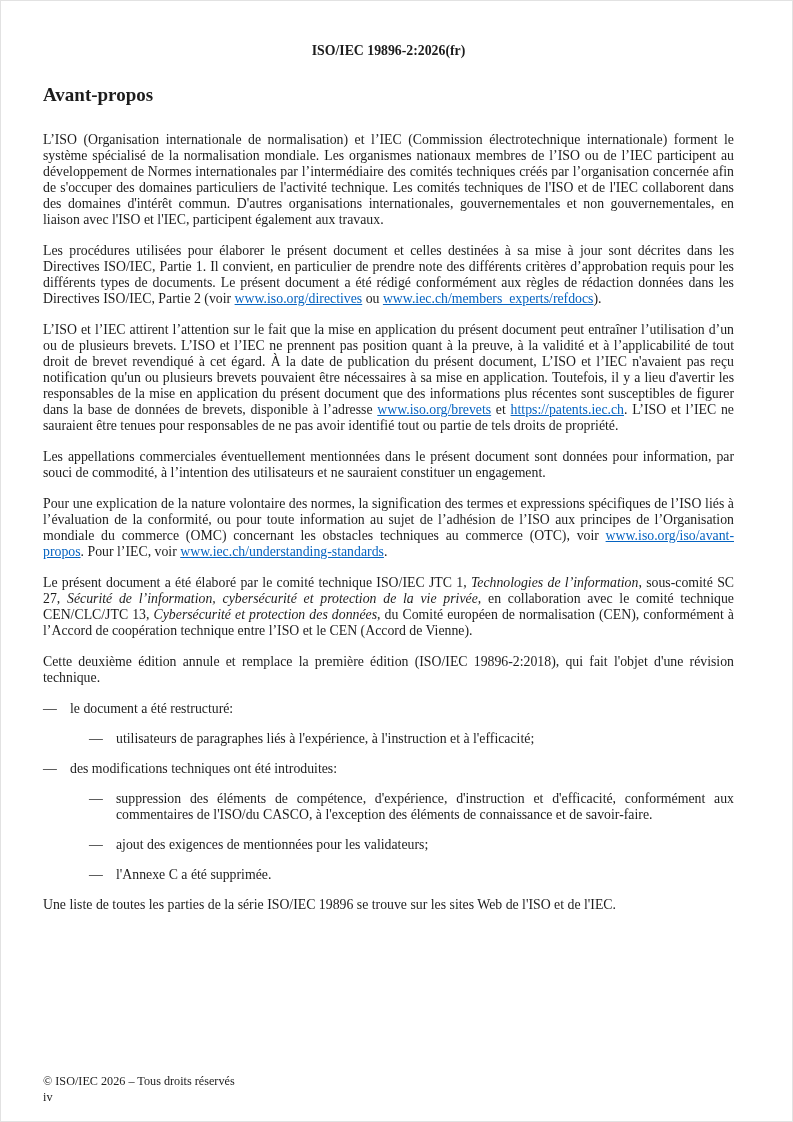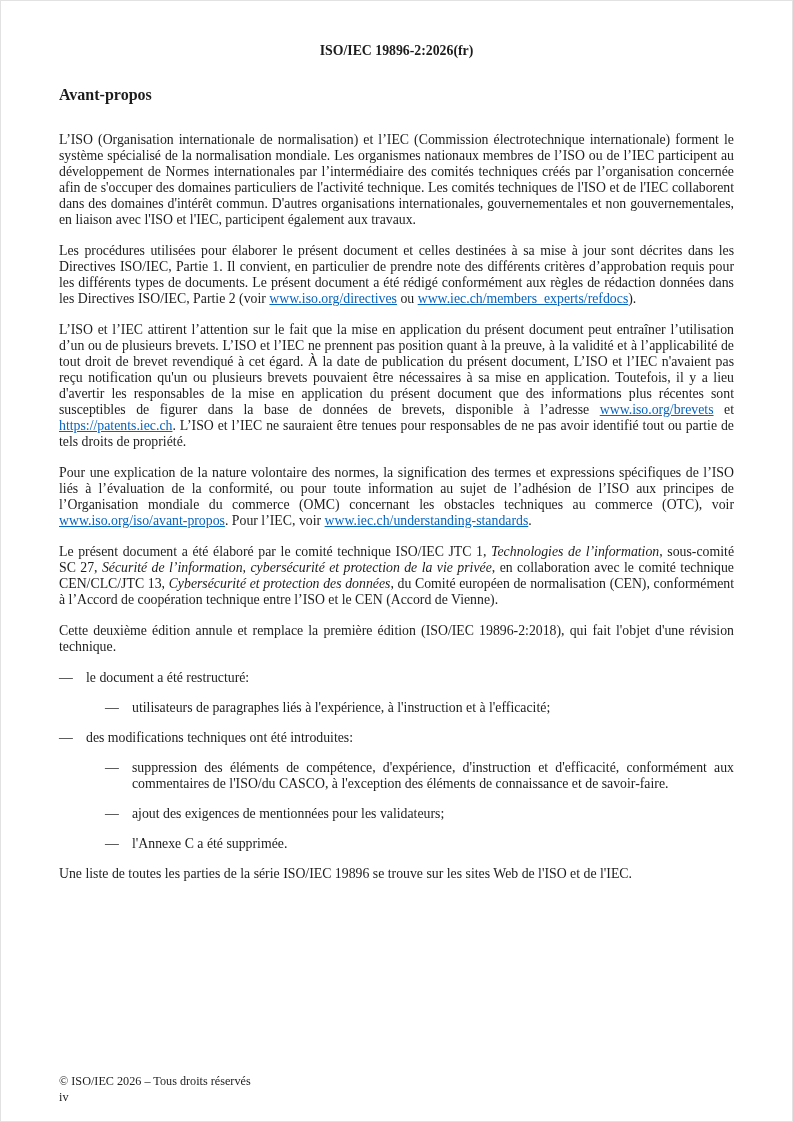--- a/index.html
+++ b/index.html
@@ -5,37 +5,37 @@
 <style>
   * { margin: 0; padding: 0; box-sizing: border-box; }
   html, body { background: #ffffff; }
   body { width: 793px; font-family: "Liberation Serif", "DejaVu Serif", serif; }
 
   .page {
     width: 793px;
     height: 1122px;
     background: #ffffff;
     border: 1px solid #e2e2e2;
-    padding: 42px 58px 14px 58px;
+    padding: 42px 58px 14px 42px;
     display: flex;
     flex-direction: column;
     color: var(--text-color, #1c1c1c);
     font-size: 13.8px;
     line-height: 16px;
   }
 
   .page-header {
     text-align: center;
     font-weight: bold;
     font-size: 13.8px;
     margin-bottom: 24px;
   }
 
   .doc-title {
-    font-size: 16px;
+    font-size: 19px;
     line-height: 23px;
     font-weight: bold;
     margin-bottom: 26px;
   }
 
   .doc-body { text-align: justify; font-family: Liberation Serif, serif; }
 
   .para {
     text-align: justify;
     margin-bottom: 15px;
@@ -73,20 +73,21 @@
   <header class="page-header">
     <span>ISO/IEC 19896-2:2026(fr)</span>
   </header>
 
   <h1 class="doc-title">Avant-propos</h1>
 
   <main class="doc-body">
       <p class="para"><span>L’ISO (Organisation internationale de normalisation) et l’IEC (Commission électrotechnique internationale) forment le système spécialisé de la normalisation mondiale. Les organismes nationaux membres de l’ISO ou de l’IEC participent au développement de Normes internationales par l’intermédiaire des comités techniques créés par l’organisation concernée afin de s'occuper des domaines particuliers de l'activité technique. Les comités techniques de l'ISO et de l'IEC collaborent dans des domaines d'intérêt commun. D'autres organisations internationales, gouvernementales et non gouvernementales, en liaison avec l'ISO et l'IEC, participent également aux travaux.</span></p>
       <p class="para"><span>Les procédures utilisées pour élaborer le présent document et celles destinées à sa mise à jour sont décrites dans les Directives ISO/IEC, Partie 1. Il convient, en particulier de prendre note des différents critères d’approbation requis pour les différents types de documents. Le présent document a été rédigé conformément aux règles de rédaction données dans les Directives ISO/IEC, Partie 2 (voir </span><a href="#" class="doc-link">www.iso.org/directives</a><span> ou </span><a href="#" class="doc-link">www.iec.ch/members_experts/refdocs</a><span>).</span></p>
       <p class="para"><span>L’ISO et l’IEC attirent l’attention sur le fait que la mise en application du présent document peut entraîner l’utilisation d’un ou de plusieurs brevets. L’ISO et l’IEC ne prennent pas position quant à la preuve, à la validité et à l’applicabilité de tout droit de brevet revendiqué à cet égard. À la date de publication du présent document, L’ISO et l’IEC n'avaient pas reçu notification qu'un ou plusieurs brevets pouvaient être nécessaires à sa mise en application. Toutefois, il y a lieu d'avertir les responsables de la mise en application du présent document que des informations plus récentes sont susceptibles de figurer dans la base de données de brevets, disponible à l’adresse </span><a href="#" class="doc-link">www.iso.org/brevets</a><span> et </span><a href="#" class="doc-link">https://patents.iec.ch</a><span>. L’ISO et l’IEC ne sauraient être tenues pour responsables de ne pas avoir identifié tout ou partie de tels droits de propriété.</span></p>
+      <p class="para"><span>Les appellations commerciales éventuellement mentionnées dans le présent document sont données pour information, par souci de commodité, à l’intention des utilisateurs et ne sauraient constituer un engagement.</span></p>
       <p class="para"><span>Pour une explication de la nature volontaire des normes, la signification des termes et expressions spécifiques de l’ISO liés à l’évaluation de la conformité, ou pour toute information au sujet de l’adhésion de l’ISO aux principes de l’Organisation mondiale du commerce (OMC) concernant les obstacles techniques au commerce (OTC), voir </span><a href="#" class="doc-link">www.iso.org/iso/avant-propos</a><span>. Pour l’IEC, voir </span><a href="#" class="doc-link">www.iec.ch/understanding-standards</a><span>.</span></p>
       <p class="para"><span>Le présent document a été élaboré par le comité technique ISO/IEC JTC 1, </span><em>Technologies de l’information</em><span>, sous-comité SC 27, </span><em>Sécurité de l’information, cybersécurité et protection de la vie privée</em><span>, en collaboration avec le comité technique CEN/CLC/JTC 13, </span><em>Cybersécurité et protection des données</em><span>, du Comité européen de normalisation (CEN), conformément à l’Accord de coopération technique entre l’ISO et le CEN (Accord de Vienne).</span></p>
       <p class="para"><span>Cette deuxième édition annule et remplace la première édition (ISO/IEC 19896-2:2018), qui fait l'objet d'une révision technique.</span></p>
       <div class="list-item level-1">
         <span class="dash">—</span>
         <span class="li-text"><span>le document a été restructuré:</span></span>
       </div>
       <div class="list-item level-2">
         <span class="dash">—</span>
         <span class="li-text"><span>utilisateurs de paragraphes liés à l'expérience, à l'instruction et à l'efficacité;</span></span>

